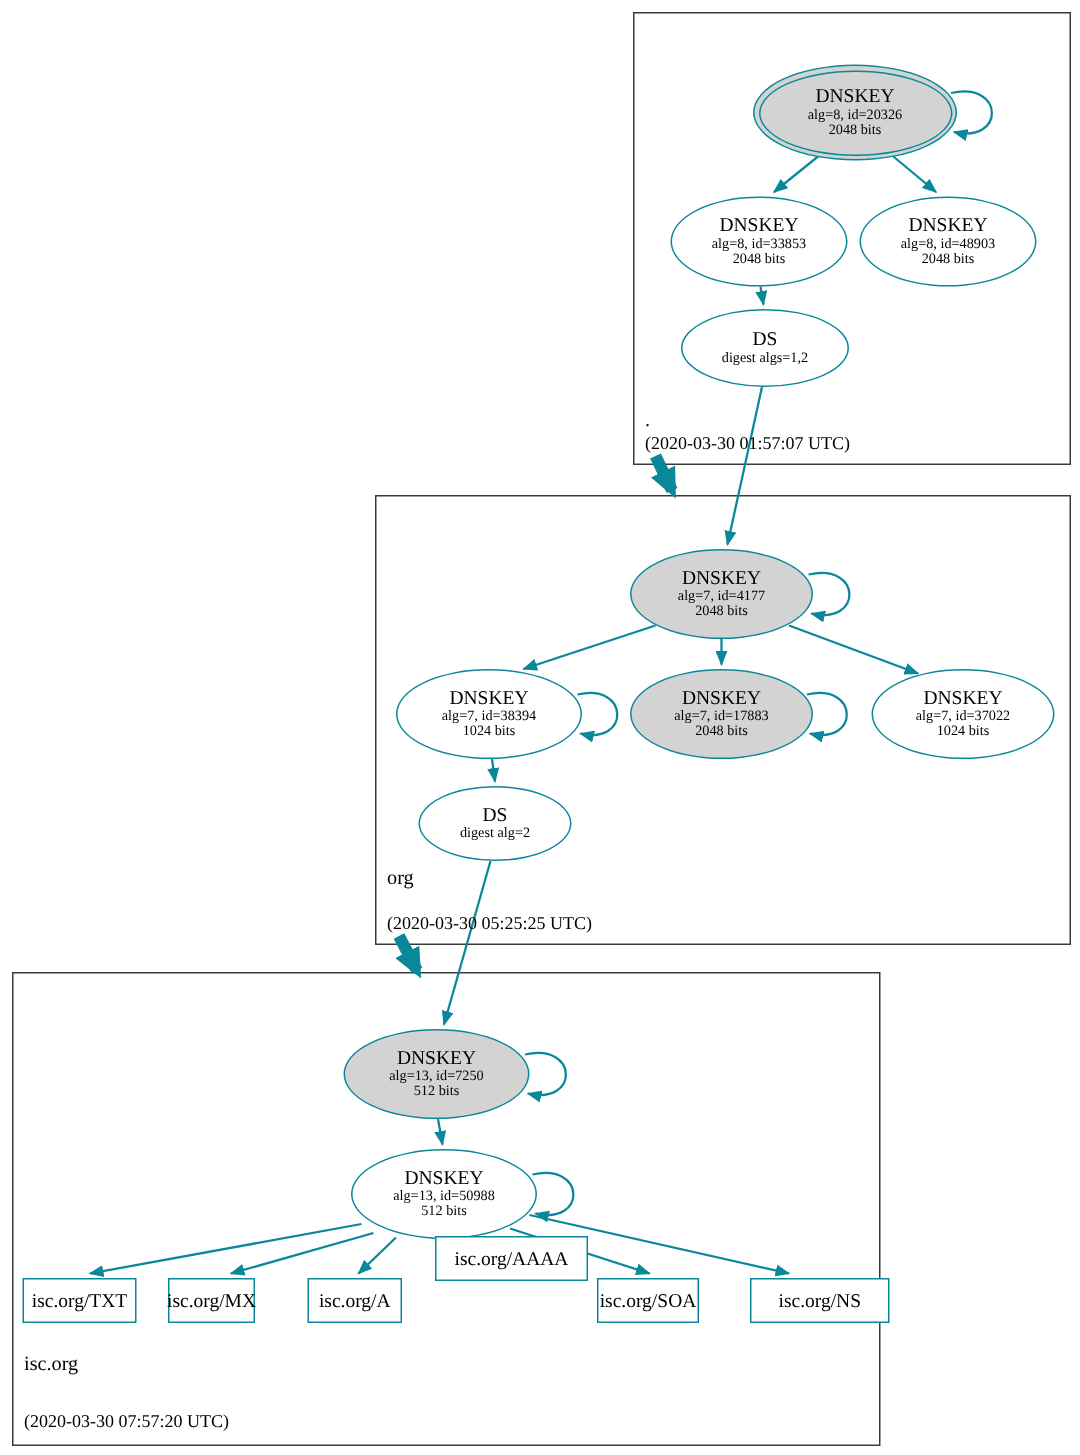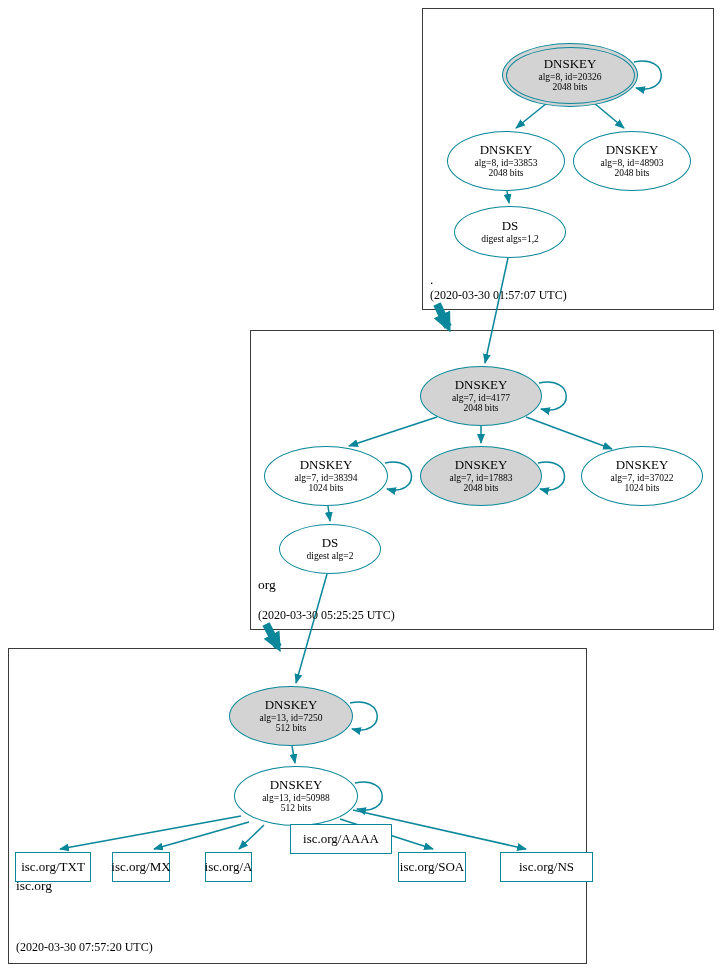--- a/index.html
+++ b/index.html
@@ -141,21 +141,21 @@
     <span class="d">512 bits</span>
   </div>
   <div class="node" style="left:234px;top:766px;width:124px;height:60px">
     <span class="t">DNSKEY</span>
     <span class="d">alg=13, id=50988</span>
     <span class="d">512 bits</span>
   </div>
 
   <div class="rec" style="left:15px;top:852px;width:76px">isc.org/TXT</div>
   <div class="rec" style="left:112px;top:852px;width:58px">isc.org/MX</div>
-  <div class="rec" style="left:205px;top:852px;width:47px">isc.org/A</div>
+  <div class="rec" style="left:205px;top:852px;width:63px">isc.org/A</div>
   <div class="rec" style="left:290px;top:824px;width:102px">isc.org/AAAA</div>
   <div class="rec" style="left:398px;top:852px;width:68px">isc.org/SOA</div>
   <div class="rec" style="left:500px;top:852px;width:93px">isc.org/NS</div>
 
-  <div class="zlabel" style="left:16px;top:878px">isc.org</div>
+  <div class="zlabel" style="left:16px;top:901px">isc.org</div>
   <div class="zts" style="left:16px;top:940px">(2020-03-30 07:57:20 UTC)</div>
 
 </div>
 
 </body></html>

